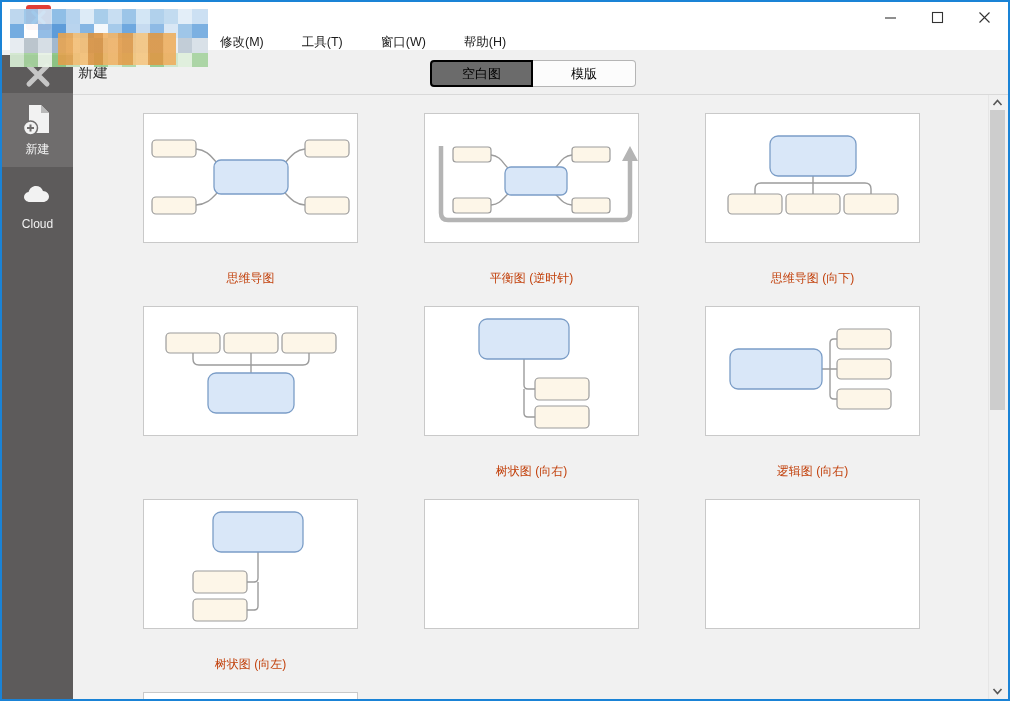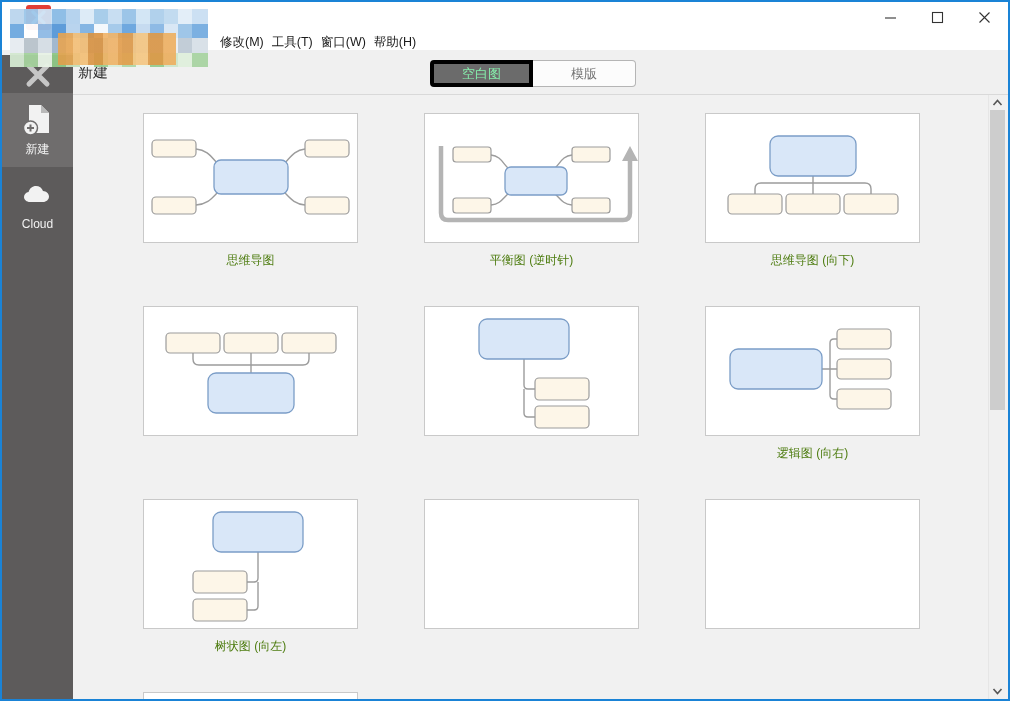--- a/index.html
+++ b/index.html
@@ -5,21 +5,21 @@
   * { margin:0; padding:0; box-sizing:border-box; }
   html,body { width:1010px; height:701px; }
   body { font-family:"Liberation Sans","DejaVu Sans",sans-serif; }
   .window { position:relative; width:1010px; height:701px; border:2px solid #1a83d6;
             background:#f1f1f1; overflow:hidden; }
 
   
   .titlebar { position:absolute; left:0; top:0; right:0; height:48px; background:#ffffff; }
   .logo { position:absolute; left:24px; top:3px; width:25px; height:25px; background:#e03e36;
           border-radius:3px; display:flex; align-items:center; justify-content:center; }
-  .menubar { position:absolute; left:216px; top:31px; display:flex; gap:4px;align-items:flex-end; }
+  .menubar { position:absolute; left:216px; top:31px; display:flex; gap:34px;align-items:flex-end; }
   .menu-item { font-size:12.5px; color:#1a1a1a; padding:1px 2px; cursor:default; }
   .win-controls { position:absolute; right:0; top:0; display:flex; }
   .win-btn { width:47px; height:30px; display:flex; align-items:center; justify-content:center; }
 
   
   .mosaic { position:absolute; left:8px; top:7px; width:198px; height:58px; z-index:40; opacity:.96; }
   .mosaic .r { width:100%; height:14.5px; }
   .m-a { background:linear-gradient(90deg,#bcd6ee 0 14px,#9ec7ea 0 28px,#cfe2f4 0 42px,#8bbce5 0 56px,#b4d2ee 0 70px,#dcebf7 0 84px,#a5cbea 0 98px,#c6ddf2 0 112px,#98c3e8 0 126px,#d2e5f5 0 140px,#aed0ec 0 154px,#c0daf0 0 168px,#e2eef8 0 182px,#cadff3 0 198px); }
   .m-b { background:linear-gradient(90deg,#6fa9df 0 14px,#ffffff 0 28px,#8fbbe6 0 42px,#5898d8 0 56px,#b7d3ee 0 70px,#7fb2e2 0 84px,#f4f8fc 0 98px,#a3c8ea 0 112px,#6aa5de 0 126px,#c4daf0 0 140px,#8ab8e4 0 154px,#d8e7f5 0 168px,#9cc4e8 0 182px,#77ade0 0 198px); }
   .m-c { background:linear-gradient(90deg,#e7ecf1 0 14px,#b9c3cc 0 28px,#d5dde4 0 42px,#9fb6cd 0 56px,#f2f5f8 0 70px,#c3ced8 0 84px,#aebfd0 0 98px,#dfe6ec 0 112px,#9db3c9 0 126px,#cdd7e0 0 140px,#b4c2cf 0 154px,#e9eef3 0 168px,#c0cbd6 0 182px,#d8e0e8 0 198px); }
@@ -27,39 +27,39 @@
   .m-orange { position:absolute; left:48px; top:24px; width:118px; height:32px;
     background:linear-gradient(90deg,#e6a14b 0 15px,#f3bb6e 0 30px,#d98f3a 0 45px,#f0b061 0 60px,#e39a44 0 75px,#f6c47d 0 90px,#dd9540 0 105px,#eeac5a 0 118px); opacity:.9; }
 
   
   .header { position:absolute; left:0; top:48px; right:0; height:45px; background:#f0f0f0;
             border-bottom:1px solid #d9d9d9; }
   .page-title { position:absolute; left:76px; top:13px; font-size:15px; color:#2b2b2b; }
   .tabs { position:absolute; left:428px; top:10px; display:flex; }
   .tab { width:103px; height:27px; font-size:13px; display:flex; align-items:center;
          justify-content:center; cursor:default; }
-  .tab.sel { background:#6b6b6b; color:#86efac; border:4px solid #000000; border-radius:4px 0 0 4px; }
-  .tab.unsel { background:#fcfcfc; color:#737373; border:1px solid #b5b5b5; border-left:none; border-radius:0 4px 4px 0; }
+  .tab.sel { background:#6b6b6b; color:#000000; border:2px solid #000000; border-radius:4px 0 0 4px; }
+  .tab.unsel { background:#fcfcfc; color:#000000; border:1px solid #b5b5b5; border-left:none; border-radius:0 4px 4px 0; }
 
   
   .sidebar { position:absolute; left:0; top:53px; width:71px; bottom:0; background:#5d5b5b; z-index:30; }
   .panel-close { height:40px; display:flex; align-items:center; justify-content:center; }
   .side-items { position:absolute; left:0; top:38px; width:100%; }
   .side-item { height:74px; display:flex; flex-direction:column; align-items:center;
                justify-content:center; gap:5px; cursor:default; }
   .side-item.sel { background:#6f6d6d; }
   .side-label { font-size:12px; color:#f2f2f2; }
 
   
   .content { position:absolute; left:71px; top:93px; width:915px; bottom:0; background:#f1f1f1;
              overflow:hidden; }
   .grid { display:grid; grid-template-columns:repeat(3,215px); column-gap:66px;
           grid-auto-rows:193px; padding:18px 0 0 70px; }
   .card { width:215px; height:130px; background:#ffffff; border:1px solid #c9c9c9; cursor:pointer; }
-  .caption { width:215px; text-align:center; margin-top:9px; font-size:12px; color:#4d7c0f; }
+  .caption { width:215px; text-align:center; margin-top:27px; font-size:12px; color:#c2410c; }
 
   
   .scrollbar { position:absolute; right:3px; top:93px; width:17px; bottom:0; background:#f0f0f0;
                border-left:1px solid #e6e6e6; }
   .scroll-btn { position:absolute; left:0; width:17px; height:15px; display:flex;
                 align-items:center; justify-content:center; }
   .scroll-thumb { position:absolute; left:1px; top:15px; width:15px; height:300px; background:#cdcdcd; }
 </style>
 </head>
 <body>
@@ -200,20 +200,21 @@
 
       <div>
         <div class="card">
           <svg width="213" height="128" viewBox="0 0 213 128">
             <path d="M99 52 V78 Q99 82 103 82 H110 M99 82 V106 Q99 110 103 110 H110" stroke="#9c9c9c" stroke-width="1.4" fill="none"></path>
             <rect x="54" y="12" width="90" height="40" rx="8" fill="#d9e7f8" stroke="#7b9dc7" stroke-width="1.3"></rect>
             <rect x="110" y="71" width="54" height="22" rx="4" fill="#fdf6e8" stroke="#9c9c9c" stroke-width="1.2"></rect>
             <rect x="110" y="99" width="54" height="22" rx="4" fill="#fdf6e8" stroke="#9c9c9c" stroke-width="1.2"></rect>
           </svg>
         </div>
+        <div class="caption">树状图 (向右)</div>
       </div>
 
       <div>
         <div class="card">
           <svg width="213" height="128" viewBox="0 0 213 128">
             <path d="M116 62 H124 M131 32 H128 Q124 32 124 36 V88 Q124 92 128 92 H131 M124 62 H131" stroke="#9c9c9c" stroke-width="1.4" fill="none"></path>
             <rect x="24" y="42" width="92" height="40" rx="8" fill="#d9e7f8" stroke="#7b9dc7" stroke-width="1.3"></rect>
             <rect x="131" y="22" width="54" height="20" rx="4" fill="#fdf6e8" stroke="#9c9c9c" stroke-width="1.2"></rect>
             <rect x="131" y="52" width="54" height="20" rx="4" fill="#fdf6e8" stroke="#9c9c9c" stroke-width="1.2"></rect>
             <rect x="131" y="82" width="54" height="20" rx="4" fill="#fdf6e8" stroke="#9c9c9c" stroke-width="1.2"></rect>

